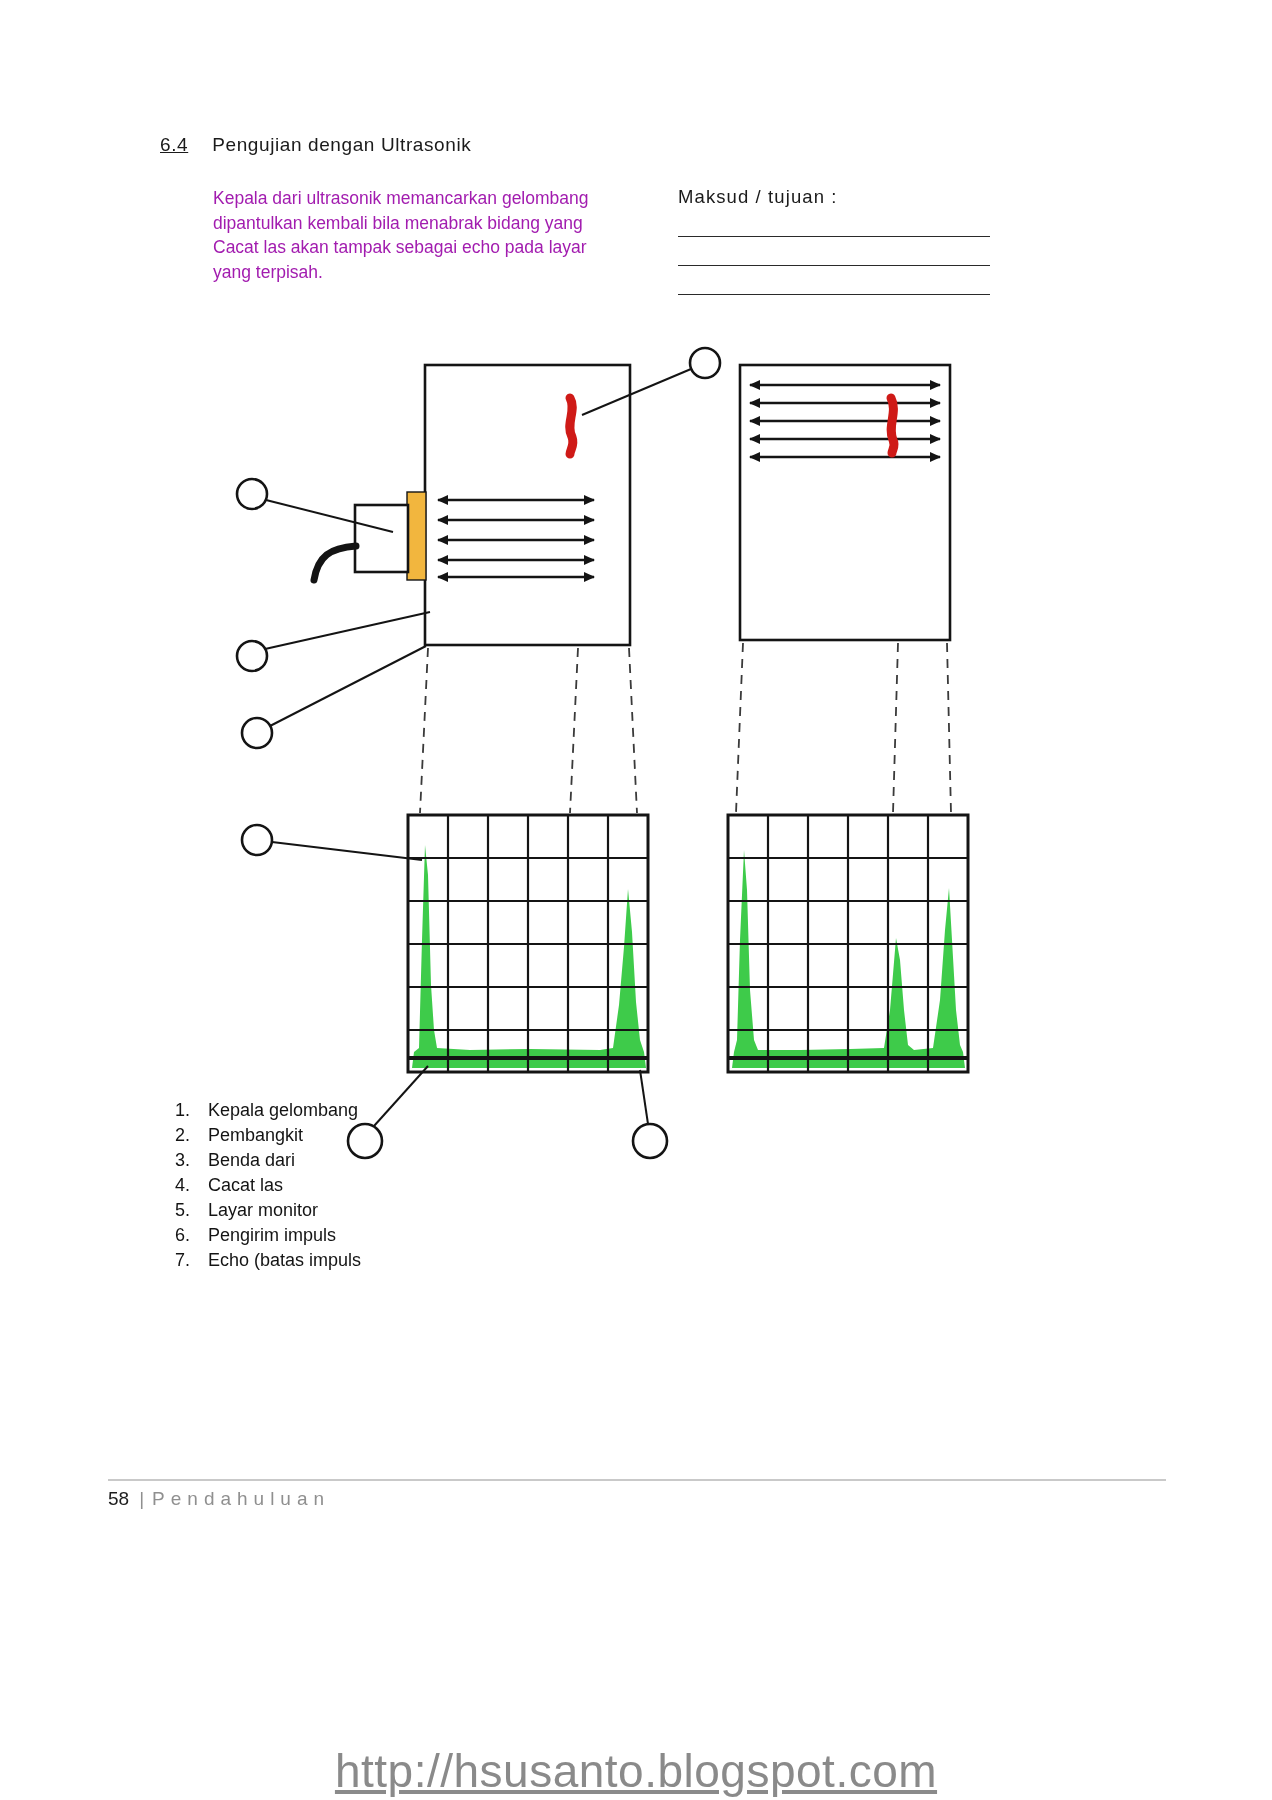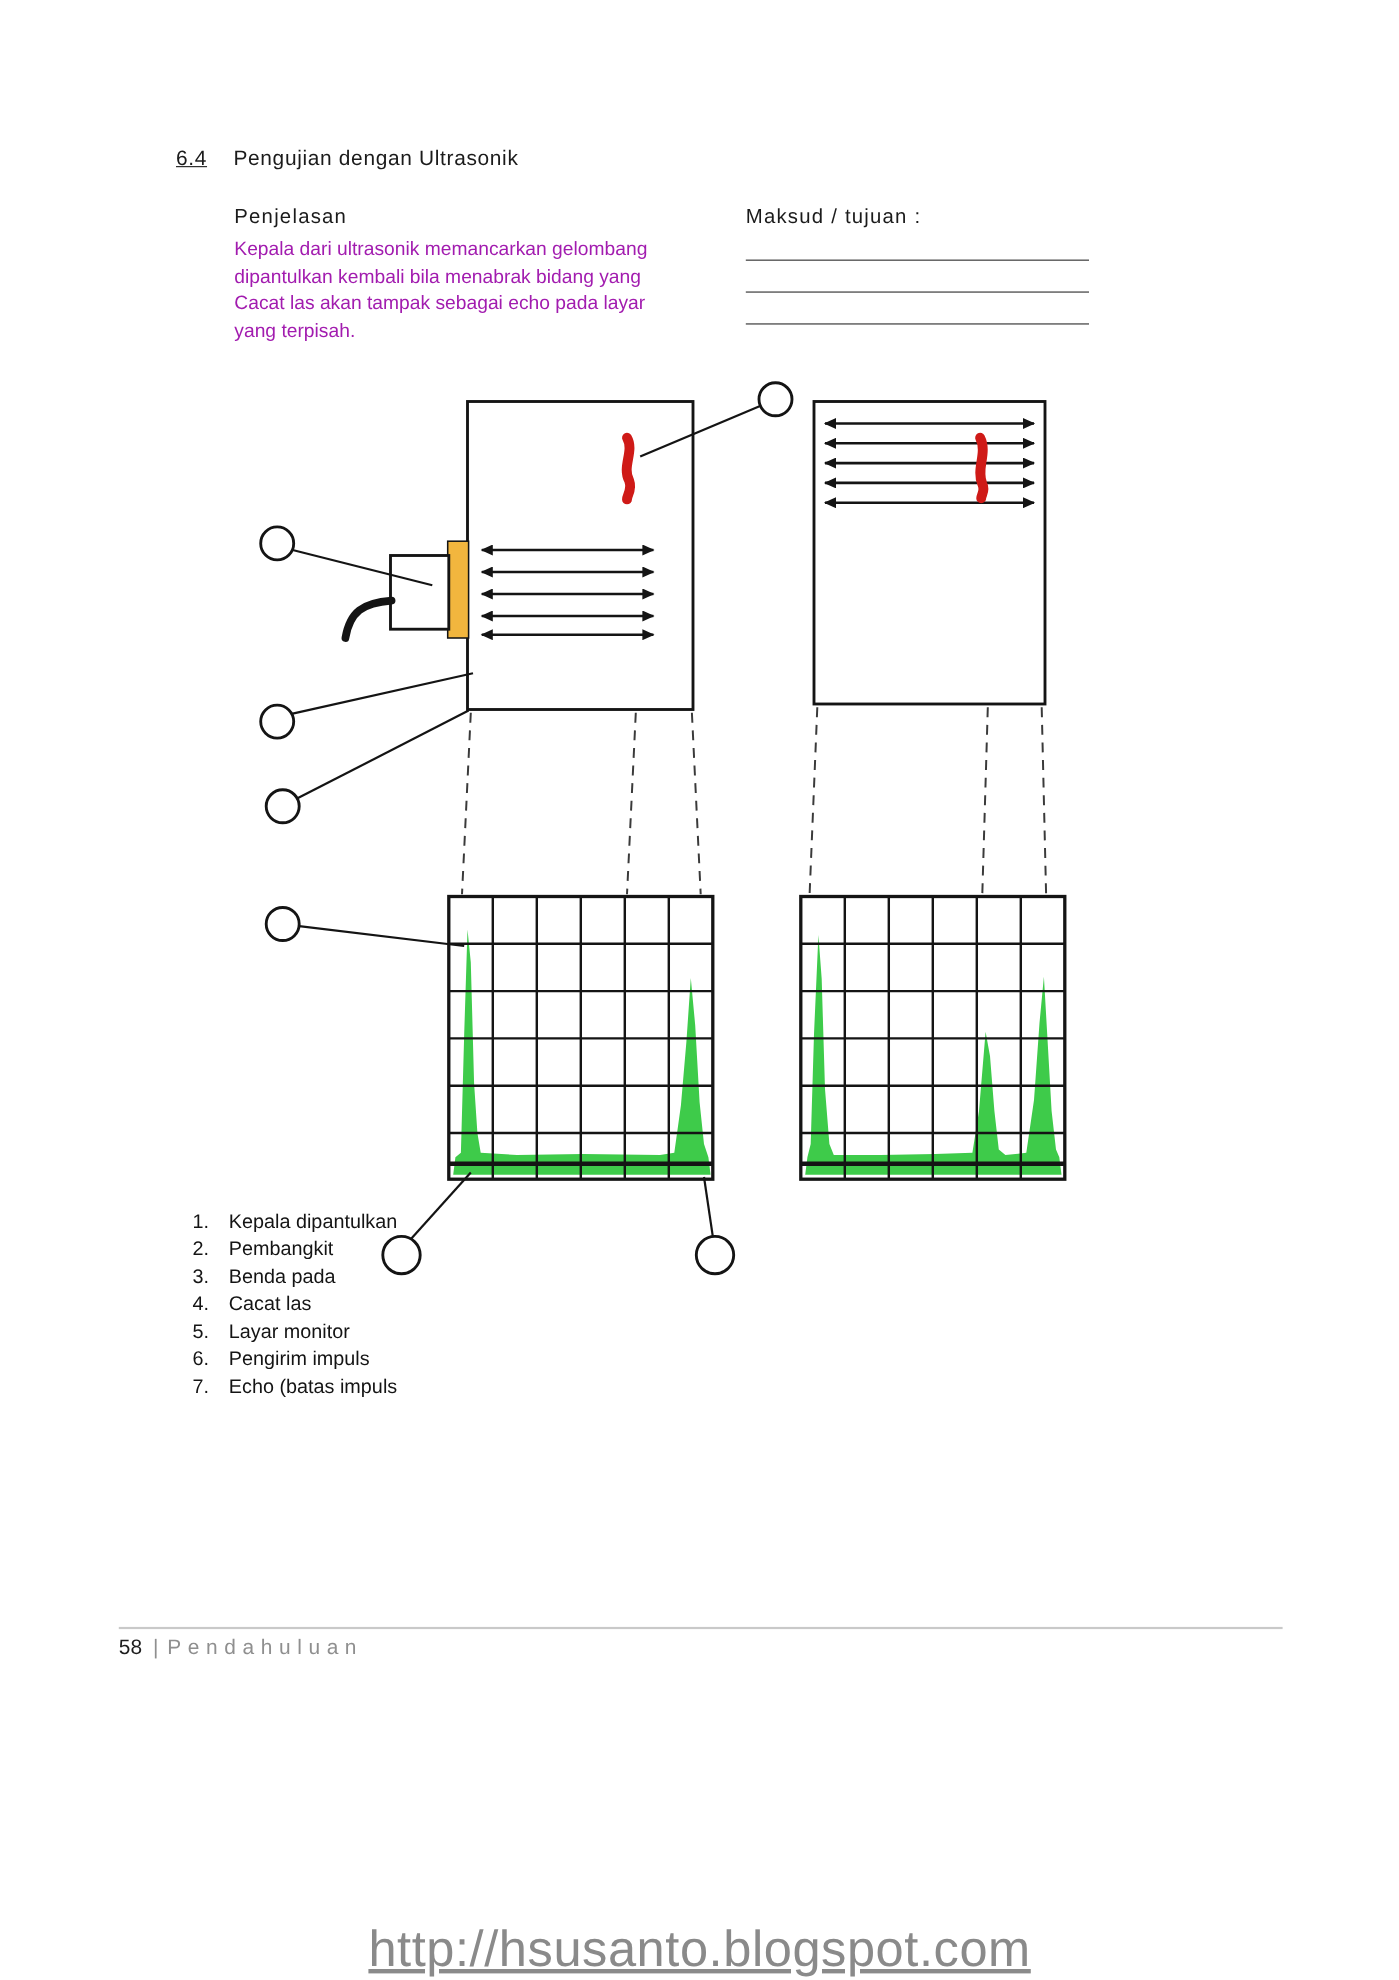--- a/index.html
+++ b/index.html
@@ -53,21 +53,20 @@
 </head>
 <body>
 
 <div class="page">
 
   <div class="abs section-heading">
     <span class="num">6.4</span><span>Pengujian dengan Ultrasonik</span>
   </div>
 
   <div class="abs explanation">
-    <div class="subhead">Penjelasan</div>
     <div class="para-line">Kepala dari ultrasonik memancarkan gelombang</div>
     <div class="para-line">dipantulkan kembali bila menabrak bidang yang</div>
     <div class="para-line">Cacat las akan tampak sebagai echo pada layar</div>
     <div class="para-line">yang terpisah.</div>
   </div>
 
   <div class="abs purpose">
     <div class="subhead">Maksud / tujuan :</div>
     <div class="blank-line"></div>
     <div class="blank-line"></div>
@@ -183,29 +182,29 @@
       <circle cx="257" cy="393" r="15"></circle>
       <circle cx="257" cy="500" r="15"></circle>
       <circle cx="365" cy="801" r="17"></circle>
       <circle cx="650" cy="801" r="17"></circle>
     </g>
   </svg>
 
   <div class="abs legend">
     <div class="legend-item">
       <span class="num">1.</span>
-      <span>Kepala dipantulkan</span>
+      <span>Kepala gelombang</span>
     </div>
     <div class="legend-item">
       <span class="num">2.</span>
       <span>Pembangkit</span>
     </div>
     <div class="legend-item">
       <span class="num">3.</span>
-      <span>Benda pada</span>
+      <span>Benda dari</span>
     </div>
     <div class="legend-item">
       <span class="num">4.</span>
       <span>Cacat las</span>
     </div>
     <div class="legend-item">
       <span class="num">5.</span>
       <span>Layar monitor</span>
     </div>
     <div class="legend-item">

